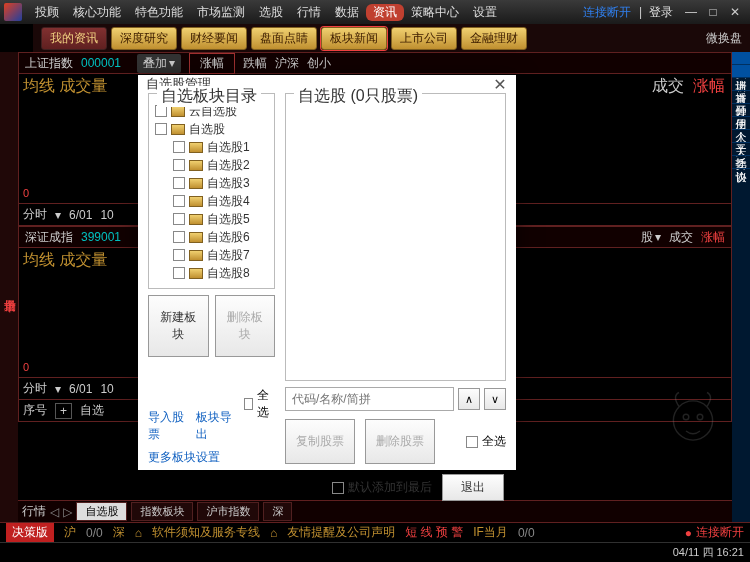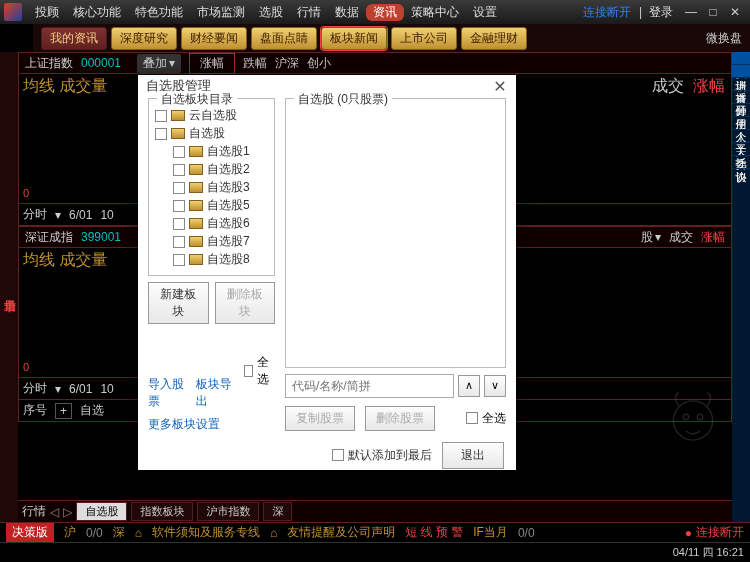--- a/index.html
+++ b/index.html
@@ -44,29 +44,29 @@
 .status2 { height: 20px; display: flex; align-items: center; padding: 0 6px; color: #ccc; gap: 12px; border-top: 1px solid #303030; font-size: 11px; }
 .status2 .dt { margin-left: auto; color: #ccc; }
 
 
 .dialog { position: absolute; left: 138px; top: 75px; width: 378px; height: 395px; background: #fff; box-shadow: 0 3px 20px rgba(0,0,0,0.6); display: flex; flex-direction: column; }
 .dialog .d-title { height: 28px; display: flex; align-items: center; padding: 0 8px; font-size: 13px; color: #333; }
 .dialog .d-close { margin-left: auto; width: 16px; height: 16px; cursor: pointer; display: flex; align-items: center; justify-content: center; font-size: 16px; color: #555; }
 .dialog .d-body { flex: 1; display: flex; gap: 10px; padding: 0 10px 8px; }
 .d-panel { flex: 1; display: flex; flex-direction: column; }
 .fieldset { border: 1px solid #bbb; flex: 1; position: relative; padding: 8px 6px 6px; }
-.fieldset .legend { position: absolute; top: -8px; left: 8px; background: #fff; padding: 0 4px; font-size: 12px; color: #333; }
+.fieldset .legend { position: absolute; top: -8px; left: 8px; background: #fff; padding: 0 4px; font-size: 16px; color: #333; }
 .tree { font-size: 12px; color: #333; }
 .tree .node { display: flex; align-items: center; height: 18px; gap: 4px; }
 .tree .node .cb { width: 12px; height: 12px; border: 1px solid #888; }
 .tree .node .folder { width: 14px; height: 11px; background: linear-gradient(#f0d070,#c09030); border: 1px solid #806020; }
 .tree .node.child { padding-left: 18px; }
 .panel-actions { display: flex; align-items: center; gap: 6px; padding: 6px 0; }
 .panel-actions2 { display: flex; align-items: center; gap: 10px; padding: 2px 0; }
-.btn2 { background: linear-gradient(#fdfdfd,#e8e8e8); border: 1px solid #999; padding: 3px 10px; font-size: 12px; cursor: pointer; color: #333; }
+.btn2 { background: linear-gradient(#fdfdfd,#e8e8e8); border: 1px solid #999; padding: 13px 10px; font-size: 12px; cursor: pointer; color: #333; }
 .btn2:disabled, .btn2.disabled { color: #aaa; }
 .link2 { color: #1060c0; cursor: pointer; font-size: 12px; margin-top: 44px; }
 .search-row { display: flex; align-items: center; gap: 4px; padding: 6px 0; }
 .search-row input { flex: 1; border: 1px solid #aaa; padding: 4px 6px; font-size: 12px; color: #333; }
 .sqbtn { width: 22px; height: 22px; border: 1px solid #999; background: linear-gradient(#fdfdfd,#e8e8e8); cursor: pointer; font-size: 11px; }
 .d-footer { height: 36px; display: flex; align-items: center; padding: 0 12px; gap: 10px; }
 .d-footer .cb-row { display: flex; align-items: center; gap: 4px; font-size: 12px; color: #333; }
 .d-footer .cb { width: 12px; height: 12px; border: 1px solid #888; }
 .more-row { padding: 4px 0 0; }
 
@@ -252,20 +252,25 @@
               <span>自选股2</span>
             </div>
             <div class="node child">
               <span class="cb"></span>
               <span class="folder"></span>
               <span>自选股3</span>
             </div>
             <div class="node child">
               <span class="cb"></span>
               <span class="folder"></span>
+              <span>自选股4</span>
+            </div>
+            <div class="node child">
+              <span class="cb"></span>
+              <span class="folder"></span>
               <span>自选股5</span>
             </div>
             <div class="node child">
               <span class="cb"></span>
               <span class="folder"></span>
               <span>自选股6</span>
             </div>
             <div class="node child">
               <span class="cb"></span>
               <span class="folder"></span>

